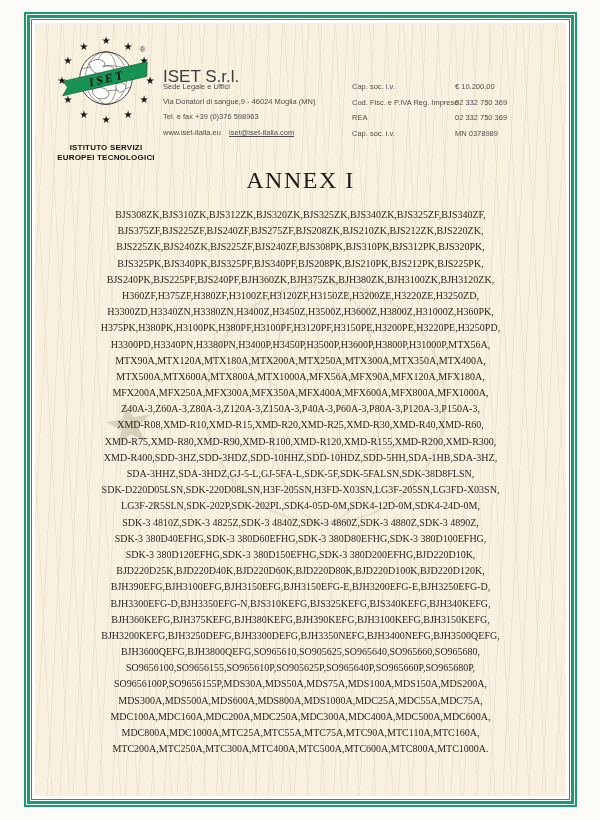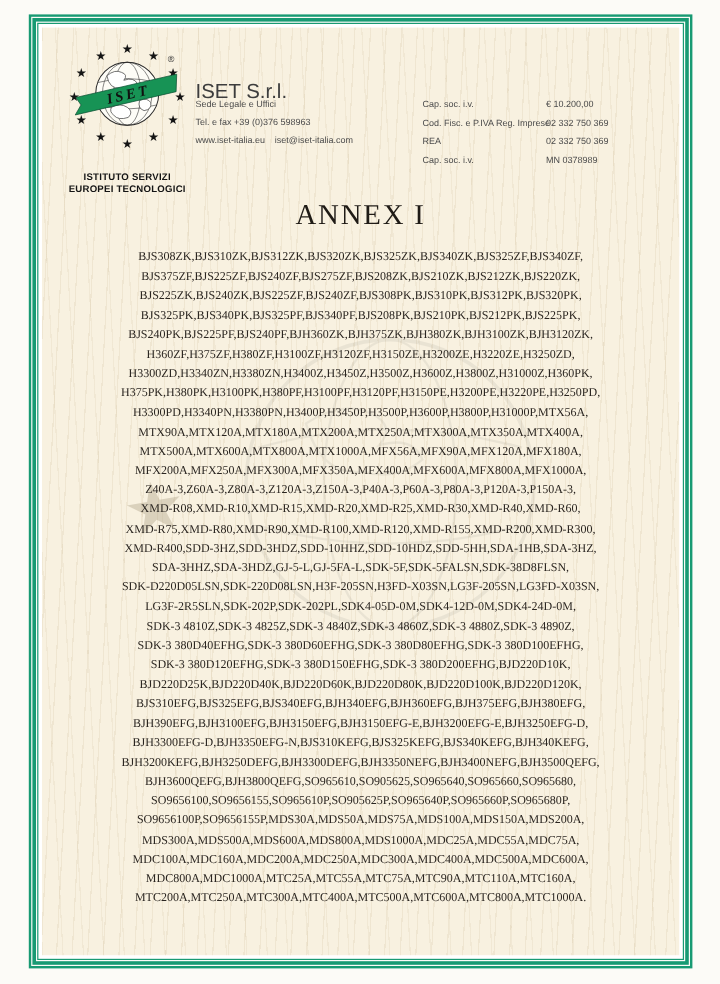--- a/index.html
+++ b/index.html
@@ -41,21 +41,21 @@
   .logo-svg{display:block;margin:0 auto;}
   .logo-caption{
     margin-top:18px;font-size:8px;line-height:10px;font-weight:bold;
     letter-spacing:0.2px;color:#141414;
   }
 
   
   .company-name{position:absolute;left:128px;top:26px;font-size:17px;color:#3d3d3d;margin-top:18px;}
   .contact{position:absolute;left:128px;top:56px;font-size:7.5px;color:#4c4c4c;}
   .contact-line{height:15.2px;line-height:15.2px;white-space:nowrap;}
-  .email-link{color:#4c4c4c;margin-left:6px;margin-top:24px;}
+  .email-link{text-decoration:underline;color:#4c4c4c;margin-left:6px;margin-top:24px;}
 
   .registry{position:absolute;left:317px;top:56px;width:196px;font-size:7.5px;color:#4c4c4c;}
   .reg-row{display:flex;height:15.6px;line-height:15.6px;white-space:nowrap;}
   .reg-label{width:103px;flex:none;}
   .reg-value{flex:1;}
 
   
   .annex-title{
     position:absolute;top:144px;left:0;right:0;text-align:center;
     font-family:"Liberation Serif",serif;font-size:24px;letter-spacing:1.5px;color:#1f1b16;
@@ -123,20 +123,21 @@
             <div class="logo-caption">
               <div>ISTITUTO SERVIZI</div>
               <div>EUROPEI TECNOLOGICI</div>
             </div>
           </div>
 
           <div class="company-name">ISET S.r.l.</div>
 
           <div class="contact">
             <div class="contact-line">Sede Legale e Uffici</div>
+            <div class="contact-line">Via Donatori di sangue,9 - 46024 Moglia (MN)</div>
             <div class="contact-line">Tel. e fax +39 (0)376 598963</div>
             <div class="contact-line">
               <span>www.iset-italia.eu</span>
               <span class="email-link">iset@iset-italia.com</span>
             </div>
           </div>
 
           <div class="registry">
               <div class="reg-row">
               <span class="reg-label">Cap. soc. i.v.</span>
@@ -175,23 +176,23 @@
               <div class="code-line">XMD-R08,XMD-R10,XMD-R15,XMD-R20,XMD-R25,XMD-R30,XMD-R40,XMD-R60,</div>
               <div class="code-line">XMD-R75,XMD-R80,XMD-R90,XMD-R100,XMD-R120,XMD-R155,XMD-R200,XMD-R300,</div>
               <div class="code-line">XMD-R400,SDD-3HZ,SDD-3HDZ,SDD-10HHZ,SDD-10HDZ,SDD-5HH,SDA-1HB,SDA-3HZ,</div>
               <div class="code-line">SDA-3HHZ,SDA-3HDZ,GJ-5-L,GJ-5FA-L,SDK-5F,SDK-5FALSN,SDK-38D8FLSN,</div>
               <div class="code-line">SDK-D220D05LSN,SDK-220D08LSN,H3F-205SN,H3FD-X03SN,LG3F-205SN,LG3FD-X03SN,</div>
               <div class="code-line">LG3F-2R5SLN,SDK-202P,SDK-202PL,SDK4-05D-0M,SDK4-12D-0M,SDK4-24D-0M,</div>
               <div class="code-line">SDK-3 4810Z,SDK-3 4825Z,SDK-3 4840Z,SDK-3 4860Z,SDK-3 4880Z,SDK-3 4890Z,</div>
               <div class="code-line">SDK-3 380D40EFHG,SDK-3 380D60EFHG,SDK-3 380D80EFHG,SDK-3 380D100EFHG,</div>
               <div class="code-line">SDK-3 380D120EFHG,SDK-3 380D150EFHG,SDK-3 380D200EFHG,BJD220D10K,</div>
               <div class="code-line">BJD220D25K,BJD220D40K,BJD220D60K,BJD220D80K,BJD220D100K,BJD220D120K,</div>
-              <div class="code-line">BJS310EFG,BJS325EFG,BJS340EFG,BJH340EFG,BJH360EFG,BJH375EFG,BJH380EFG,</div>
               <div class="code-line">BJH390EFG,BJH3100EFG,BJH3150EFG,BJH3150EFG-E,BJH3200EFG-E,BJH3250EFG-D,</div>
               <div class="code-line">BJH3300EFG-D,BJH3350EFG-N,BJS310KEFG,BJS325KEFG,BJS340KEFG,BJH340KEFG,</div>
+              <div class="code-line">BJH360KEFG,BJH375KEFG,BJH380KEFG,BJH390KEFG,BJH3100KEFG,BJH3150KEFG,</div>
               <div class="code-line">BJH3200KEFG,BJH3250DEFG,BJH3300DEFG,BJH3350NEFG,BJH3400NEFG,BJH3500QEFG,</div>
               <div class="code-line">BJH3600QEFG,BJH3800QEFG,SO965610,SO905625,SO965640,SO965660,SO965680,</div>
               <div class="code-line">SO9656100,SO9656155,SO965610P,SO905625P,SO965640P,SO965660P,SO965680P,</div>
               <div class="code-line">SO9656100P,SO9656155P,MDS30A,MDS50A,MDS75A,MDS100A,MDS150A,MDS200A,</div>
               <div class="code-line">MDS300A,MDS500A,MDS600A,MDS800A,MDS1000A,MDC25A,MDC55A,MDC75A,</div>
               <div class="code-line">MDC100A,MDC160A,MDC200A,MDC250A,MDC300A,MDC400A,MDC500A,MDC600A,</div>
               <div class="code-line">MDC800A,MDC1000A,MTC25A,MTC55A,MTC75A,MTC90A,MTC110A,MTC160A,</div>
               <div class="code-line">MTC200A,MTC250A,MTC300A,MTC400A,MTC500A,MTC600A,MTC800A,MTC1000A.</div>
             </div>
 

